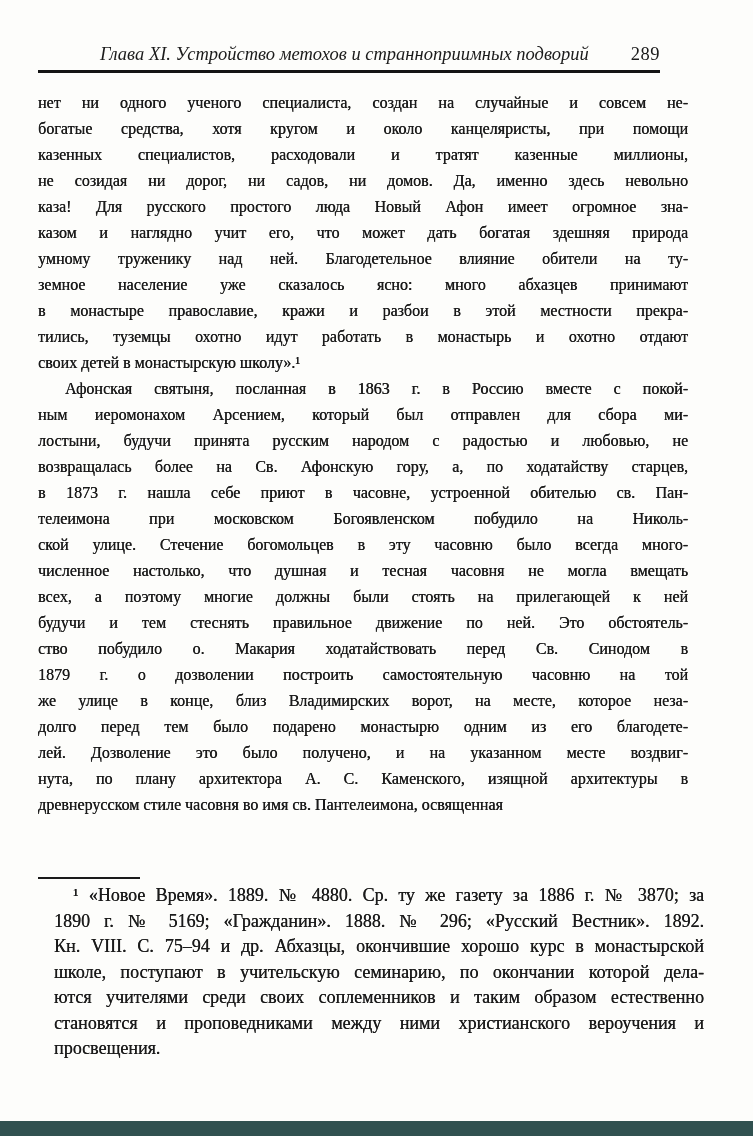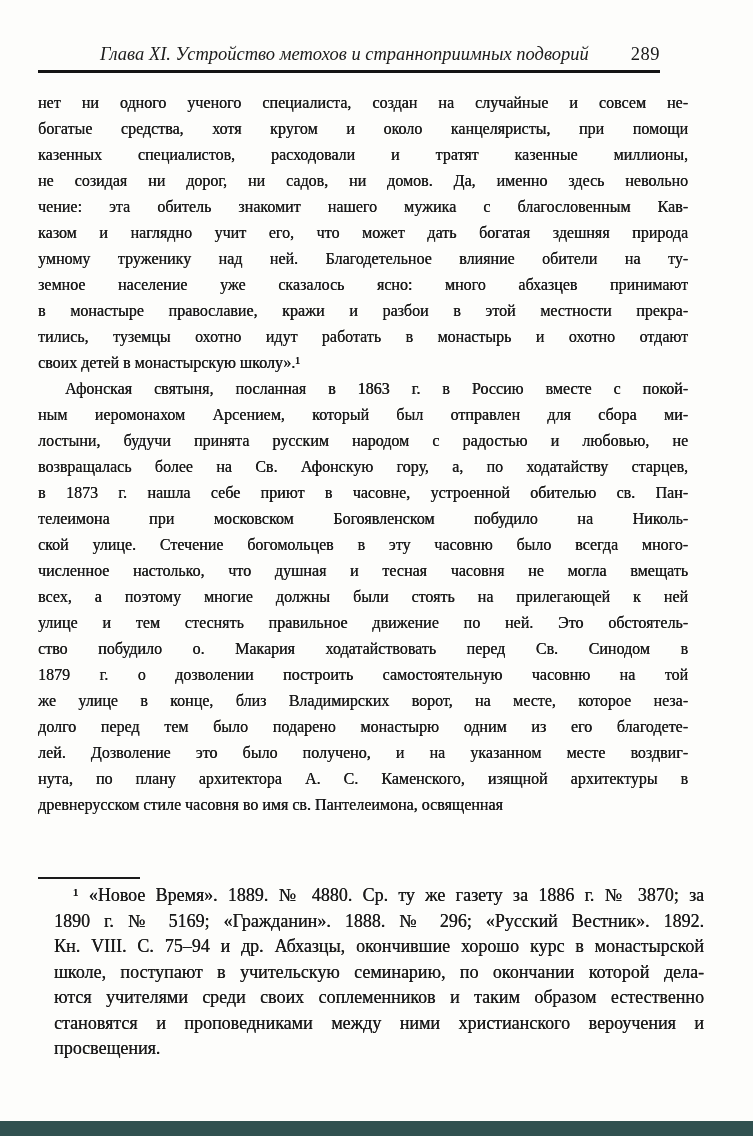--- a/index.html
+++ b/index.html
@@ -91,39 +91,39 @@
     <span class="folio">289</span>
   </div>
   <div class="header-rule"></div>
 
   <div class="body-text" id="body-root">
       <div class="paragraph">
         <div class="line">нет ни одного ученого специалиста, создан на случайные и совсем не-</div>
         <div class="line">богатые средства, хотя кругом и около канцеляристы, при помощи</div>
         <div class="line">казенных специалистов, расходовали и тратят казенные миллионы,</div>
         <div class="line">не созидая ни дорог, ни садов, ни домов. Да, именно здесь невольно</div>
-        <div class="line">чение: эта обитель знакомит нашего мужика с благословенным Кав-</div>
+        <div class="line">каза! Для русского простого люда Новый Афон имеет огромное зна-</div>
         <div class="line">казом и наглядно учит его, что может дать богатая здешняя природа</div>
         <div class="line">умному труженику над ней. Благодетельное влияние обители на ту-</div>
         <div class="line">земное население уже сказалось ясно: много абхазцев принимают</div>
         <div class="line">в монастыре православие, кражи и разбои в этой местности прекра-</div>
         <div class="line">тились, туземцы охотно идут работать в монастырь и охотно отдают</div>
         <div class="line para-last">своих детей в монастырскую школу».¹</div>
       </div>
       <div class="paragraph">
         <div class="line indent">Афонская святыня, посланная в 1863 г. в Россию вместе с покой-</div>
         <div class="line">ным иеромонахом Арсением, который был отправлен для сбора ми-</div>
         <div class="line">лостыни, будучи принята русским народом с радостью и любовью, не</div>
         <div class="line">возвращалась более на Св. Афонскую гору, а, по ходатайству старцев,</div>
         <div class="line">в 1873 г. нашла себе приют в часовне, устроенной обителью св. Пан-</div>
         <div class="line">телеимона при московском Богоявленском побудило на Николь-</div>
         <div class="line">ской улице. Стечение богомольцев в эту часовню было всегда много-</div>
         <div class="line">численное настолько, что душная и тесная часовня не могла вмещать</div>
         <div class="line">всех, а поэтому многие должны были стоять на прилегающей к ней</div>
-        <div class="line">улице и тем стеснять правильное движение по ней. Это обстоятель-</div>
+        <div class="line">будучи и тем стеснять правильное движение по ней. Это обстоятель-</div>
         <div class="line">ство побудило о. Макария ходатайствовать перед Св. Синодом в</div>
         <div class="line">1879 г. о дозволении построить самостоятельную часовню на той</div>
         <div class="line">же улице в конце, близ Владимирских ворот, на месте, которое неза-</div>
         <div class="line">долго перед тем было подарено монастырю одним из его благодете-</div>
         <div class="line">лей. Дозволение это было получено, и на указанном месте воздвиг-</div>
         <div class="line">нута, по плану архитектора А. С. Каменского, изящной архитектуры в</div>
         <div class="line para-last">древнерусском стиле часовня во имя св. Пантелеимона, освященная</div>
       </div>
     </div>
 

